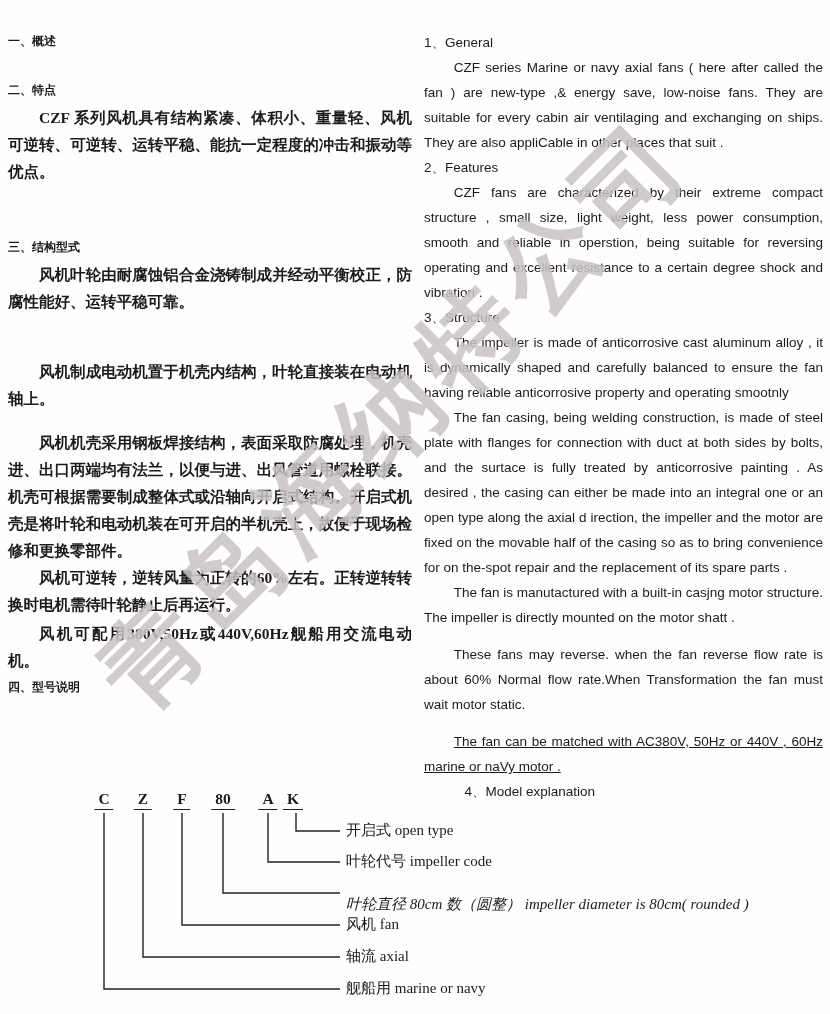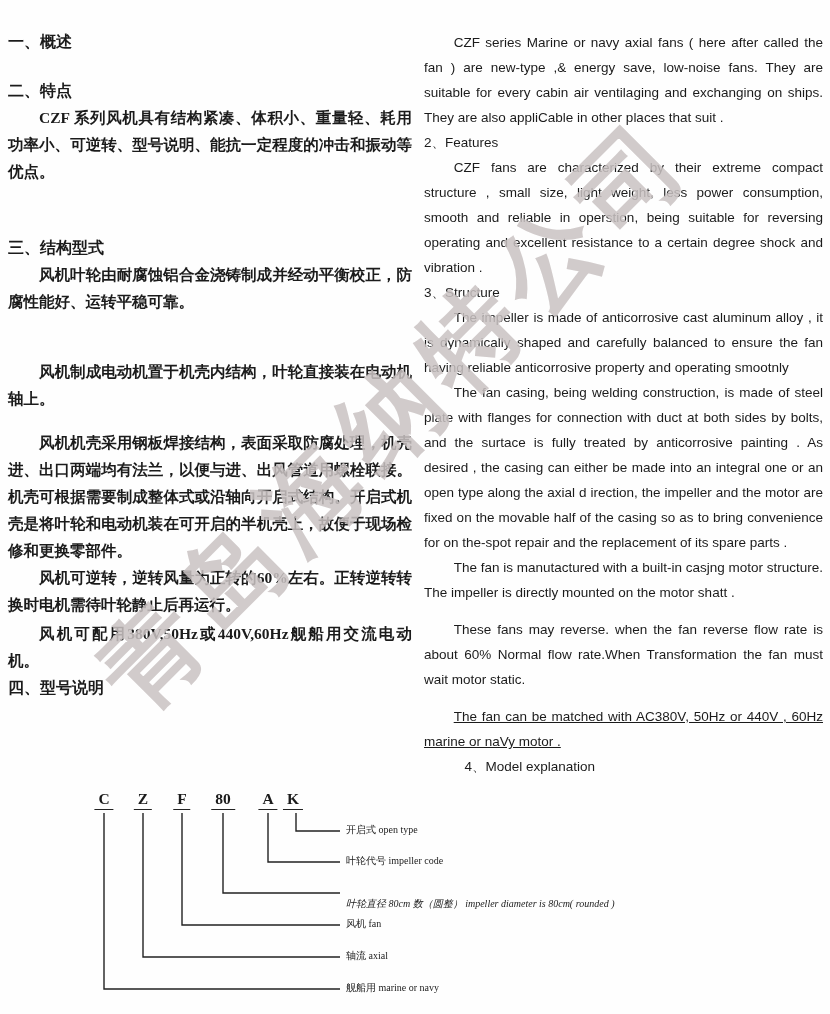--- a/index.html
+++ b/index.html
@@ -11,21 +11,21 @@
     color:#1b1b1b;
   }
   
   .col-left{
     position:absolute;left:8px;top:28px;width:404px;
     font-family:"Liberation Serif",serif;
     font-weight:bold;
     font-size:15.5px;line-height:27px;
     text-align:justify;
   }
-  .col-left .zh-h{font-size:16px;}
+  .col-left .zh-h{font-size:12px;}
   .col-left p{margin:0;text-indent:2em;}
   
   .col-right{
     position:absolute;left:424px;top:30px;width:399px;
     font-family:"Liberation Sans",sans-serif;
     font-size:13.5px;line-height:25px;
     text-align:justify;
   }
   .col-right .en-h{text-align:left;}
   .col-right p{margin:0;text-indent:2.2em;}
@@ -48,44 +48,45 @@
   .code-letter{
     position:absolute;top:4px;
     transform:translateX(-50%);
     font-size:15.5px;font-weight:bold;
     border-bottom:1.5px solid #222;
     padding:0 4px 1px 4px;
   }
   .diagram svg{position:absolute;left:0;top:0;}
   .dlabel{
     position:absolute;left:346px;
-    font-size:10px;line-height:20px;white-space:nowrap;
+    font-size:15px;line-height:20px;white-space:nowrap;
   }
 </style>
 </head>
 <body>
 
 <div class="page">
 
   <div class="watermark">青岛海纳特公司</div>
 
   <div class="col-left">
     <div class="zh-h">一、概述</div>
     <div class="zh-h" style="margin-top:22px;">二、特点</div>
-    <p>CZF 系列风机具有结构紧凑、体积小、重量轻、耗用功率小、可逆转、型号说明、能抗一定程度的冲击和振动等优点。</p>
+    <p>CZF 系列风机具有结构紧凑、体积小、重量轻、风机可逆转、可逆转、运转平稳、能抗一定程度的冲击和振动等优点。</p>
     <div class="zh-h" style="margin-top:49px;">三、结构型式</div>
     <p>风机叶轮由耐腐蚀铝合金浇铸制成并经动平衡校正，防腐性能好、运转平稳可靠。</p>
     <p style="margin-top:43px;">风机制成电动机置于机壳内结构，叶轮直接装在电动机轴上。</p>
     <p style="margin-top:17px;">风机机壳采用钢板焊接结构，表面采取防腐处理，机壳进、出口两端均有法兰，以便与进、出风管道用螺栓联接。机壳可根据需要制成整体式或沿轴向开启式结构。开启式机壳是将叶轮和电动机装在可开启的半机壳上，故便于现场检修和更换零部件。</p>
     <p style="">风机可逆转，逆转风量为正转的60%左右。正转逆转转换时电机需待叶轮静止后再运行。</p>
     <p style="margin-top:2px;">风机可配用380V,50Hz或440V,60Hz舰船用交流电动机。</p>
     <div class="zh-h">四、型号说明</div>
   </div>
 
   <div class="col-right">
+    <div class="en-h">1、General</div>
     <p>CZF series Marine or navy axial fans ( here after called the fan ) are new-type ,&amp; energy save, low-noise fans. They are suitable for every cabin air ventilaging and exchanging on ships. They are also appliCable in other places that suit .</p>
     <div class="en-h">2、Features</div>
     <p>CZF fans are characterized by their extreme compact structure , small size, light weight, less power consumption, smooth and reliable in operstion, being suitable for reversing operating and excellent resistance to a certain degree shock and vibration .</p>
     <div class="en-h">3、Structure</div>
     <p>The impeller is made of anticorrosive cast aluminum alloy , it is dynamically shaped and carefully balanced to ensure the fan having reliable anticorrosive property and operating smootnly</p>
     <p>The fan casing, being welding construction, is made of steel plate with flanges for connection with duct at both sides by bolts, and the surtace is fully treated by anticorrosive painting . As desired , the casing can either be made into an integral one or an open type along the axial d irection, the impeller and the motor are fixed on the movable half of the casing so as to bring convenience for on the-spot repair and the replacement of its spare parts .</p>
     <p>The fan is manutactured with a built-in casjng motor structure. The impeller is directly mounted on the motor shatt .</p>
     <p style="margin-top:12px;">These fans may reverse. when the fan reverse flow rate is about 60% Normal flow rate.When Transformation the fan must wait motor static.</p>
     <p style="margin-top:12px;text-decoration:underline;">The fan can be matched with AC380V, 50Hz or 440V , 60Hz marine or naVy motor .</p>
     <div class="en-h model-h">4、Model explanation</div>

